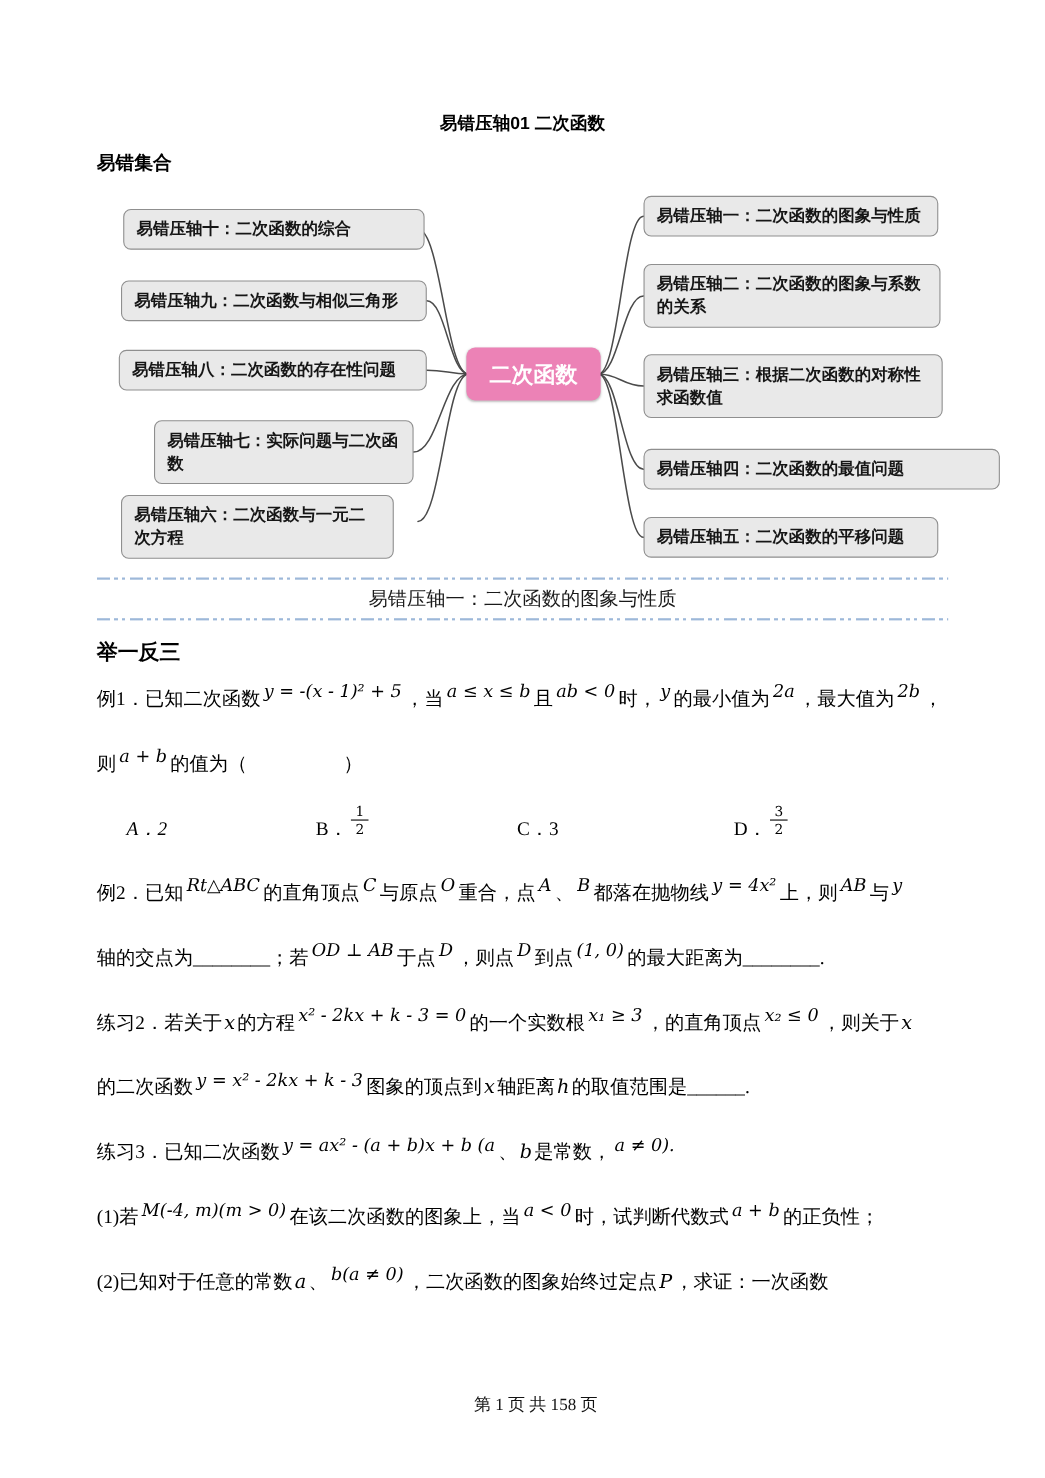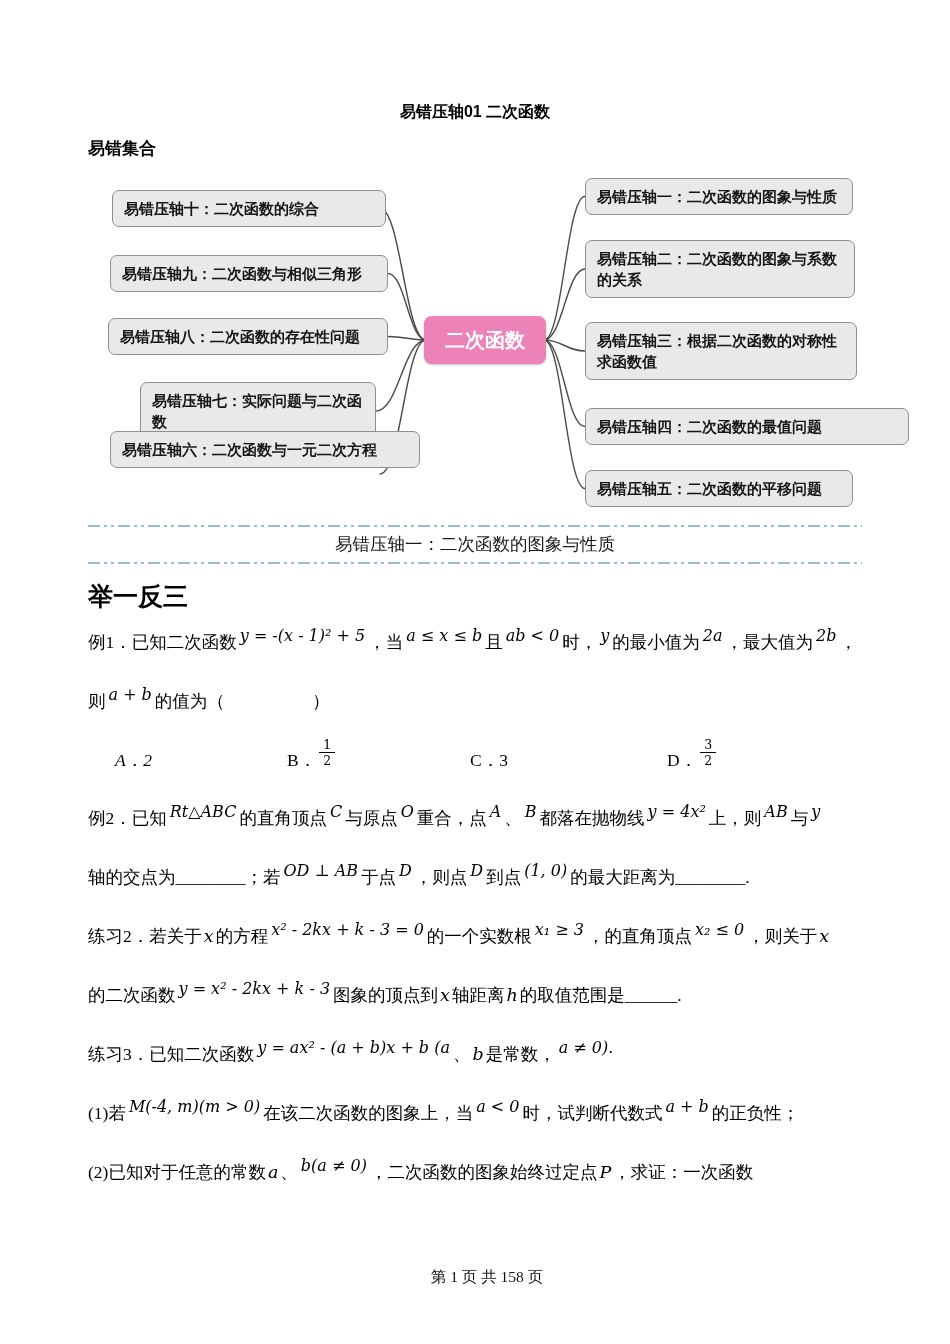--- a/index.html
+++ b/index.html
@@ -13,37 +13,37 @@
   .title {
     margin: 102px 0 0 0; text-align: center;
     font-size: 16px; font-weight: 700;
     font-family: "Liberation Sans", "DejaVu Sans", sans-serif;
   }
   .heading {
     margin: 14px 0 0 88px; font-size: 17px; font-weight: 700;
     font-family: "Liberation Sans", "DejaVu Sans", sans-serif;
   }
   .heading2 {
-    margin: 16px 0 0 88px; font-size: 25px; font-weight: 700;
+    margin: 16px 0 0 88px; font-size: 19px; font-weight: 700;
     font-family: "Liberation Sans", "DejaVu Sans", sans-serif;
   }
   
   .mindmap { position: relative; width: 950px; height: 352px; margin-top: 8px; }
   .mm-links { position: absolute; left:0; top:0; width:950px; height:352px; }
   .mm-node {
     position: absolute; background: var(--node-fill, #e9e9e9);
     border: 1.3px solid #8f8f8f; border-radius: 7px;
     padding: 7px 11px; font-weight: 700; font-size: 15px; line-height: 21px;
     color: #161616; font-family: "Liberation Sans", "DejaVu Sans", sans-serif;
   }
   .mm-l1 { left:112px; top:22px;  width:274px; }
   .mm-l2 { left:110px; top:87px;  width:278px; }
   .mm-l3 { left:108px; top:150px; width:280px; }
   .mm-l4 { left:140px; top:214px; width:236px; }
-  .mm-l5 { left:110px; top:263px; width:310px; }
+  .mm-l5 { left:110px; top:282px; width:248px; }
   .mm-r1 { left:585px; top:10px;  width:268px; }
   .mm-r2 { left:585px; top:72px;  width:270px; }
   .mm-r3 { left:585px; top:154px; width:272px; }
   .mm-r4 { left:585px; top:240px; width:324px; }
   .mm-r5 { left:585px; top:302px; width:268px; }
   .mm-center {
     position: absolute; left: 424px; top: 148px; width: 122px; height: 48px;
     background: var(--accent, #ec82b6); border-radius: 8px;
     color: #ffffff; font-weight: 700; font-size: 20px;
     display: flex; align-items: center; justify-content: center;

